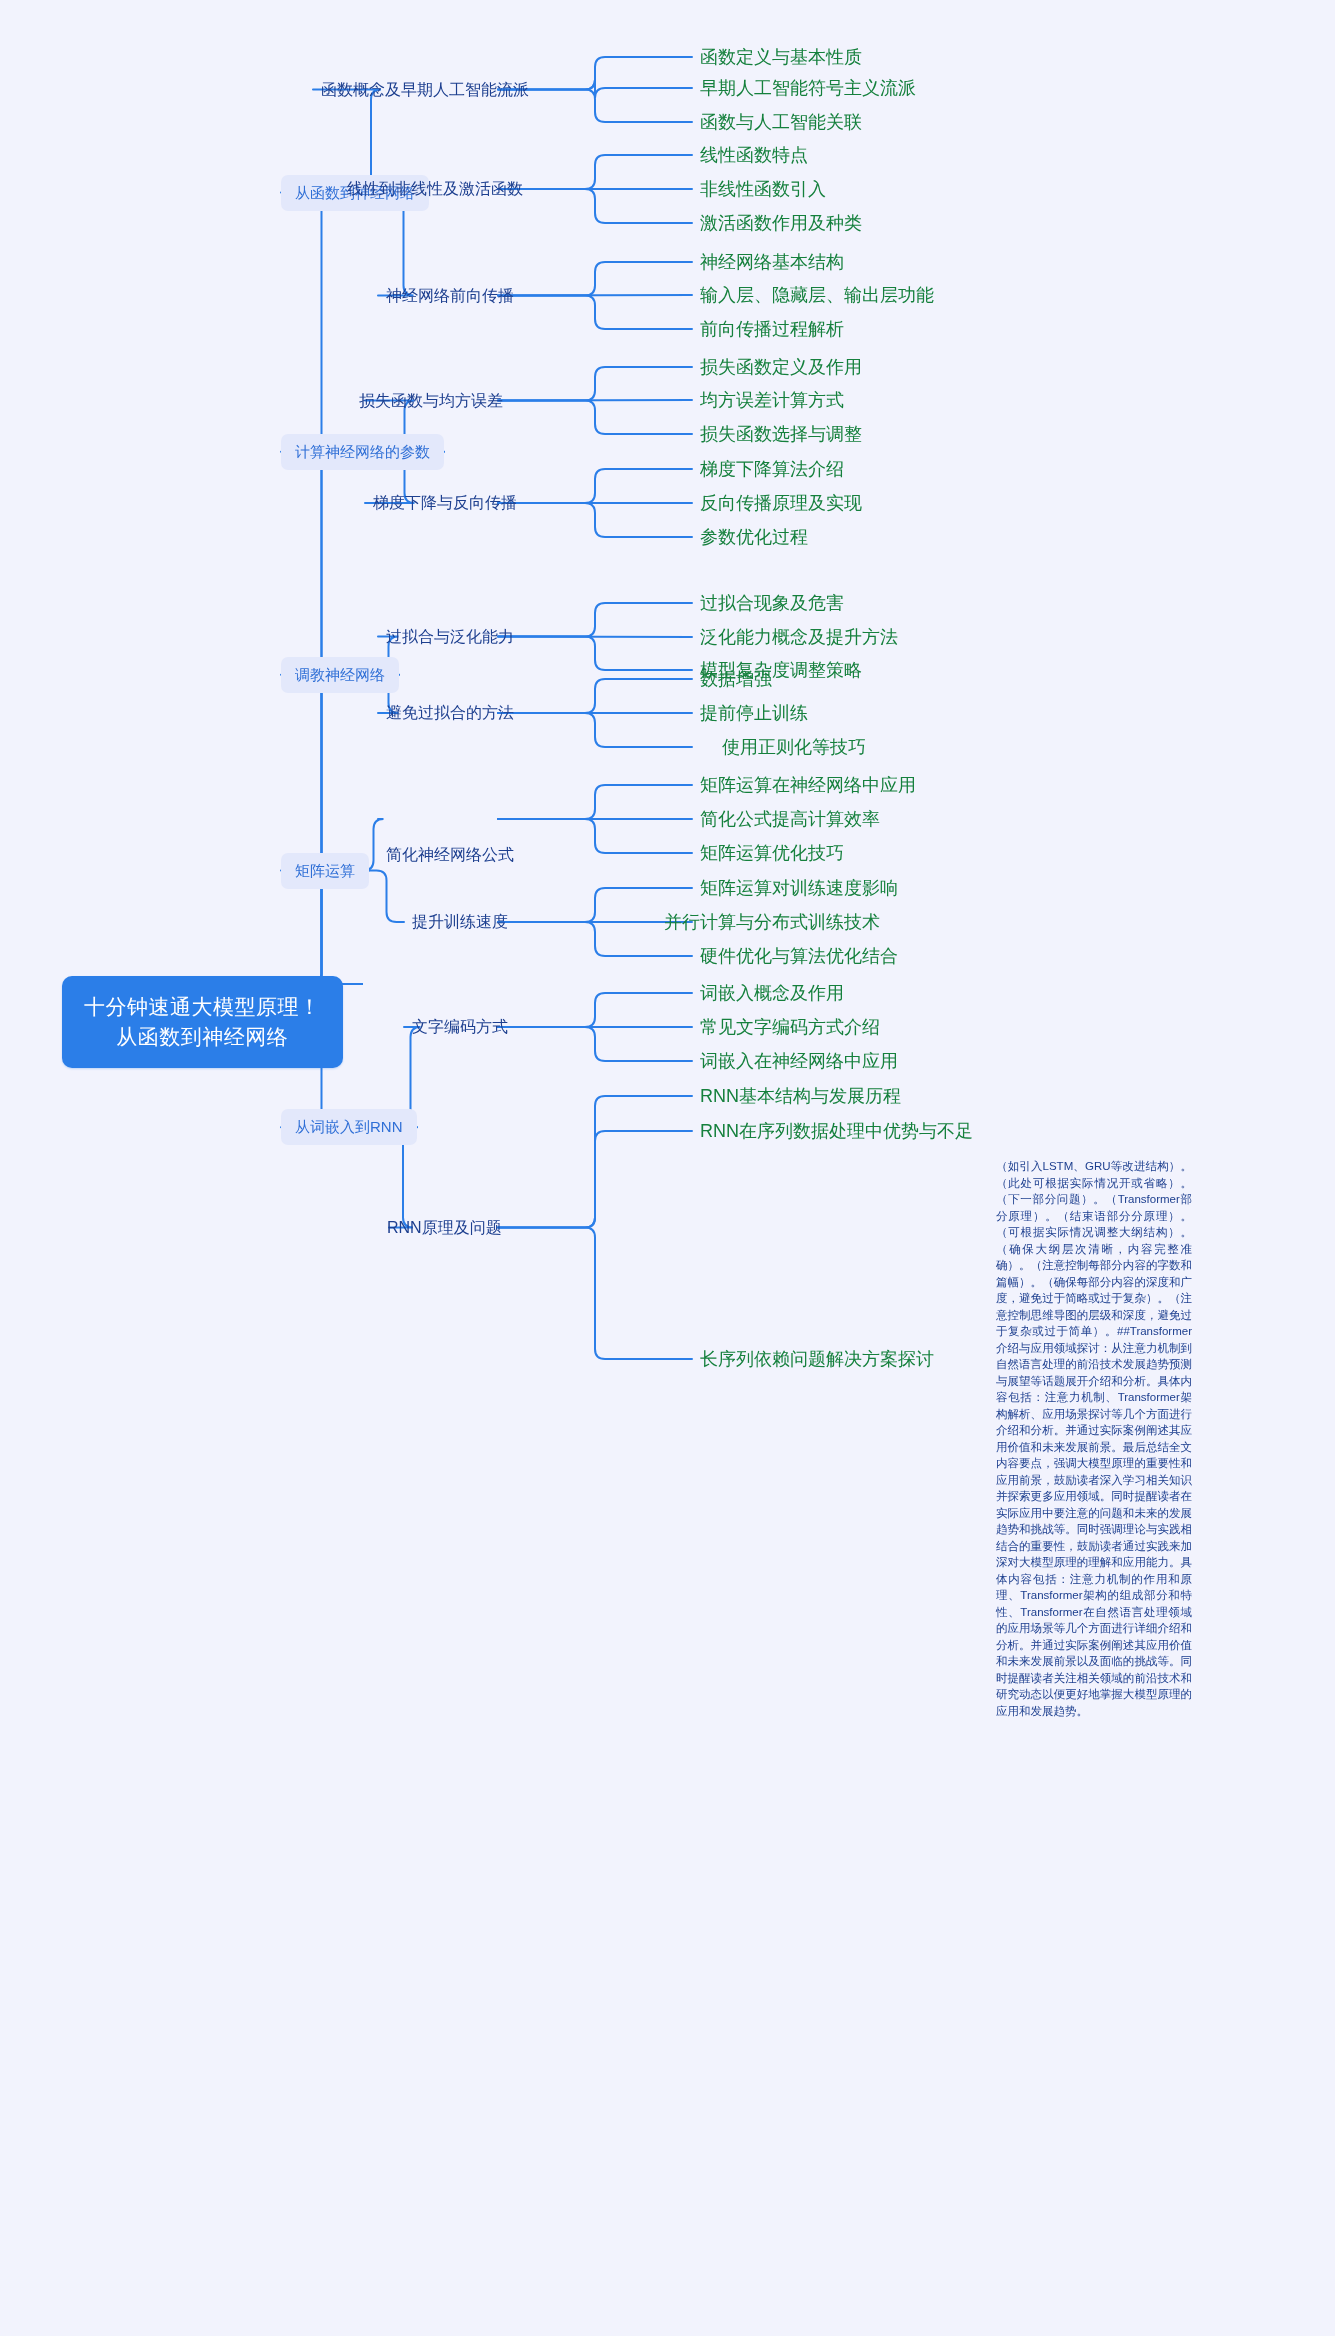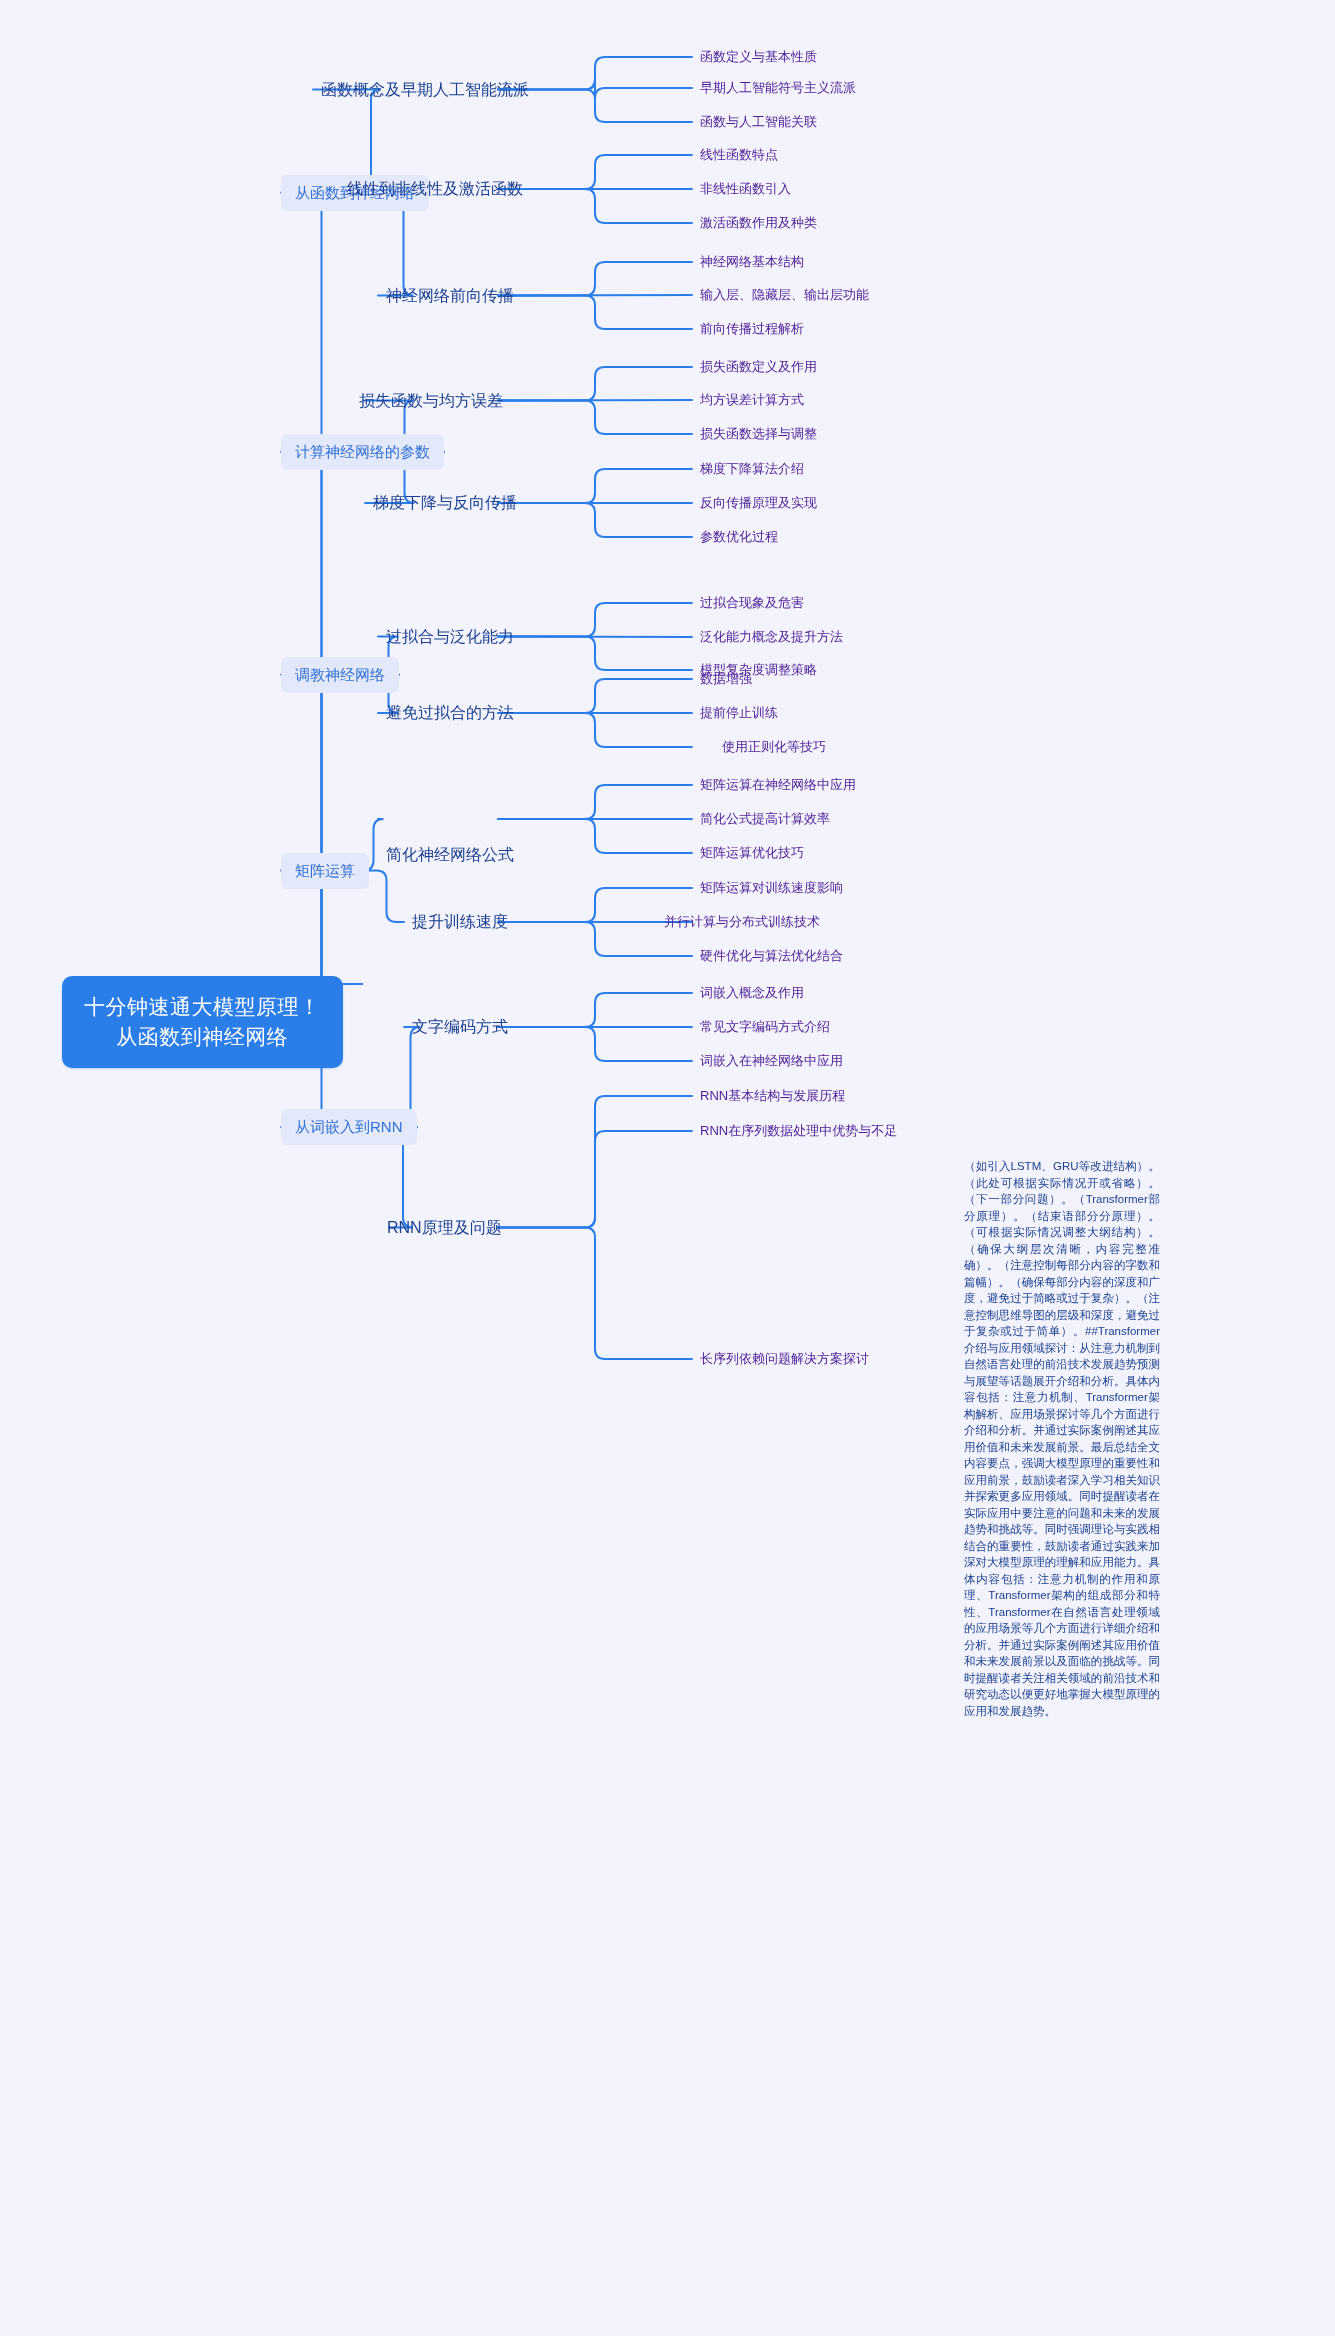--- a/index.html
+++ b/index.html
@@ -22,25 +22,25 @@
     margin-top:41px;
   }
   
   .lvl2{
     background:#e3e8fb;color:#2f6fd6;border-radius:7px;
     font-size:15px;line-height:20px;padding:8px 14px;
   }
   
   .lvl3{color:#1d3f8f;font-size:16px;line-height:18px;}
   
-  .lvl4{color:#4c1d95;font-size:13px;line-height:18px;}
+  .lvl4{color:#15803d;font-size:18px;line-height:18px;}
   
   .note{
     position:absolute;color:#1d3f8f;font-size:11.5px;line-height:16.5px;
-    text-align:justify;white-space:normal;width:196px;
+    text-align:justify;white-space:normal;width:196px;margin-left:32px;
   }
 </style>
 </head>
 <body>
 
 <div id="canvas">
   <svg class="links" id="link-layer" viewBox="0 0 1335 2336">
       <path d="M362,984 L311.5,984 Q321.5,984 321.5,974 L321.5,202.5 Q321.5,192.5 331.5,192.5 L281,192.5" fill="none" stroke="#2b7ee8" stroke-width="2" stroke-linecap="round"></path>
       <path d="M429,192.5 L361,192.5 Q371,192.5 371,182.5 L371,99.5 Q371,89.5 381,89.5 L313,89.5" fill="none" stroke="#2b7ee8" stroke-width="2" stroke-linecap="round"></path>
       <path d="M498,89.5 L585,89.5 Q595,89.5 595,79.5 L595,67 Q595,57 605,57 L692,57" fill="none" stroke="#2b7ee8" stroke-width="2" stroke-linecap="round"></path>

